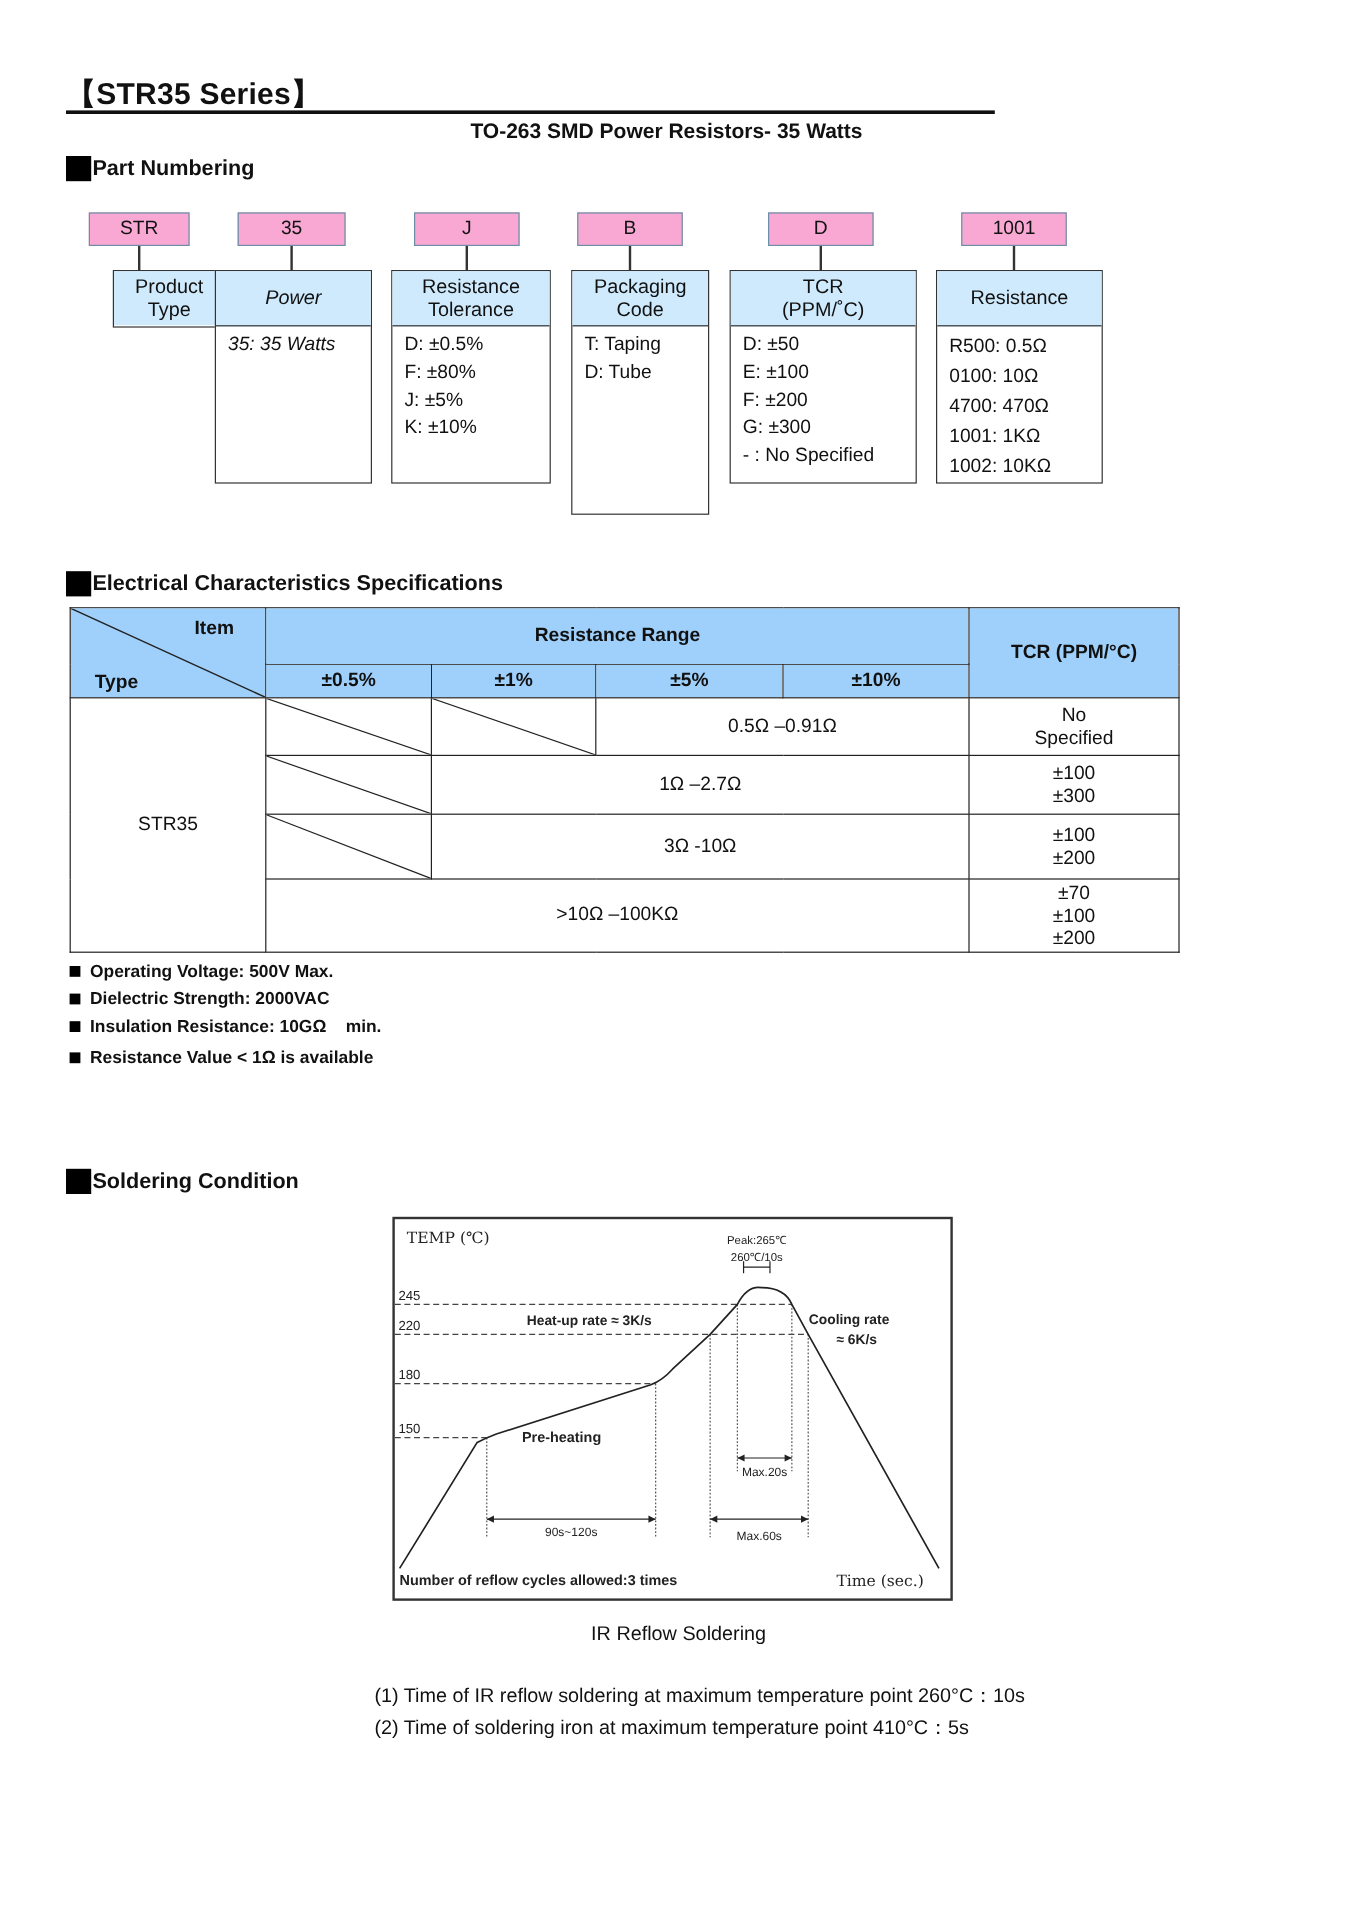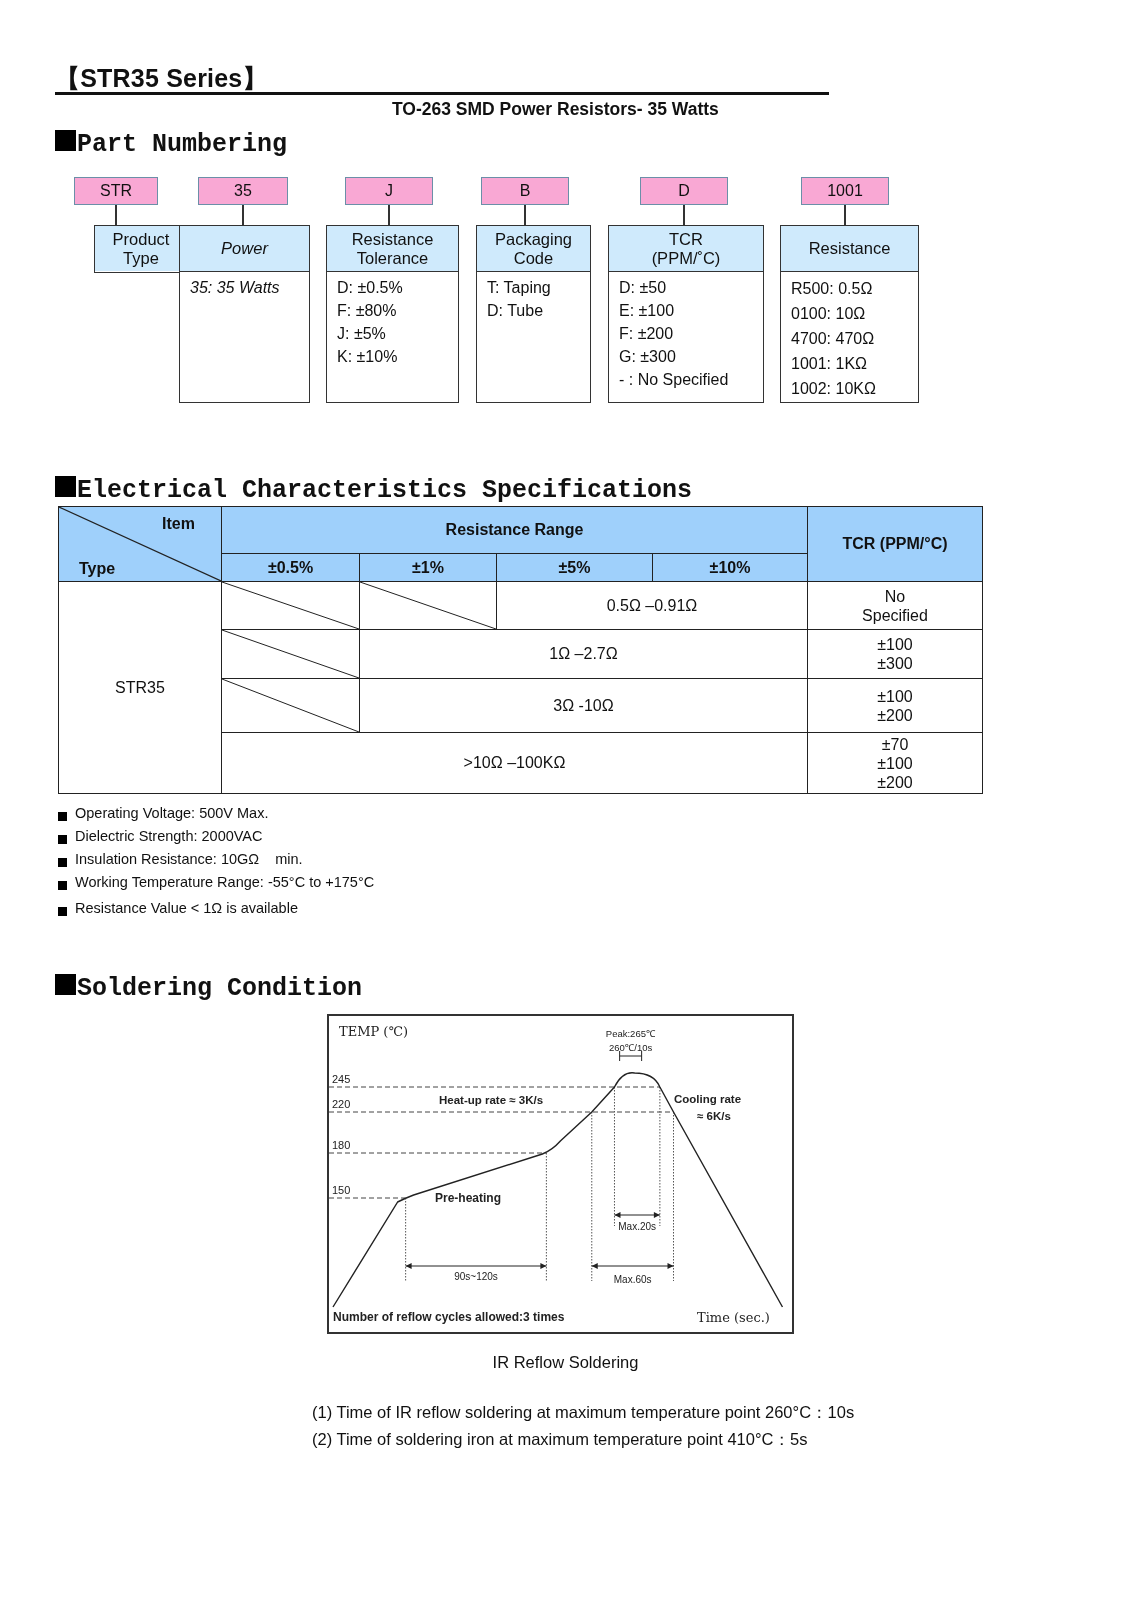--- a/index.html
+++ b/index.html
@@ -1,36 +1,36 @@
 <!DOCTYPE html>
 <html><head>
 <meta charset="utf-8">
 <style>
   html, body { margin: 0; padding: 0; background: #ffffff; }
   body { width: 1131px; height: 1600px; position: relative; font-family: "Liberation Sans", sans-serif; color: #111; overflow: hidden; }
   .abs { position: absolute; }
   .series-title { left: 55px; top: 62px; font-size: 25px; font-weight: bold; letter-spacing: 0.2px; }
   .title-rule { left: 55px; top: 92px; width: 774px; height: 3px; background: #111; }
   .subtitle { left: 392px; top: 99px; font-size: 17.5px; font-weight: bold; }
-  .section-h { font-size: 25px; font-weight: bold; display: flex; align-items: flex-start; font-family: Liberation Mono, monospace; }
+  .section-h { font-size: 18px; font-weight: bold; display: flex; align-items: flex-end; }
   .section-h .sq { display: inline-block; width: 21px; height: 21px; background: #000; margin-right: 1px; }
   
   .code-box { position: absolute; height: 28px; background: #f9a8d4; border: 1px solid #6b8fa8; box-sizing: border-box; text-align: center; font-size: 16px; line-height: 26px; }
   .stem { position: absolute; width: 1.5px; background: #333; }
   .pn-box { position: absolute; border: 1.5px solid #333; box-sizing: border-box; background: #fff; }
   .pn-head { background: #cfeafc; border-bottom: 1.5px solid #333; height: 45px; display: flex; align-items: center; justify-content: center; text-align: center; font-size: 16.5px; line-height: 19px; }
   .pn-body { padding: 4px 10px; font-size: 16px; line-height: 23px; }
   .pn-body div { white-space: nowrap; }
   
   .spec { position: absolute; left: 58px; top: 506px; border-collapse: collapse; }
   .spec td { border: 1.5px solid #222; padding: 0; text-align: center; font-size: 16px; position: relative; }
   .spec .hd { background: #9fd0fb; font-weight: bold; }
   .diag { position: absolute; left: 0; top: 0; width: 100%; height: 100%; }
   .bullets { left: 58px; top: 798px; font-size: 14.5px; }
-  .bullets .b { display: flex; align-items: flex-end; height: 23px; }
+  .bullets .b { display: flex; align-items: center; height: 23px; font-weight: bold; }
   .bullets .bsq { width: 9px; height: 9px; background: #000; margin-right: 8px; display: inline-block; }
   .chart-wrap { left: 327px; top: 1014px; width: 467px; height: 320px; border: 2px solid #333; box-sizing: border-box; }
   .caption { left: 0; width: 1131px; top: 1353px; text-align: center; font-size: 16.5px; }
   .note { left: 312px; font-size: 16.5px; margin-top: 18px; }
 </style>
 </head>
 <body>
 
 <div class="abs series-title">【STR35 Series】</div>
 <div class="abs title-rule"></div>
@@ -79,21 +79,21 @@
           <div>Tolerance</div>
         </div>
       </div>
       <div class="pn-body">
         <div>D: ±0.5%</div>
         <div>F: ±80%</div>
         <div>J: ±5%</div>
         <div>K: ±10%</div>
       </div>
     </div>
-    <div class="pn-box" style="left: 476px; top: 225px; width: 115px; height: 178px;">
+    <div class="pn-box" style="left: 476px; top: 225px; width: 115px; height: 204px;">
       <div class="pn-head">
         <div>
           <div>Packaging</div>
           <div>Code</div>
         </div>
       </div>
       <div class="pn-body">
         <div>T: Taping</div>
         <div>D: Tube</div>
       </div>
@@ -219,24 +219,20 @@
       <span class="bsq"></span>
       <span>Operating Voltage: 500V Max.</span>
     </div>
   <div class="b">
       <span class="bsq"></span>
       <span>Dielectric Strength: 2000VAC</span>
     </div>
   <div class="b">
       <span class="bsq"></span>
       <span style="white-space:pre;">Insulation Resistance: 10GΩ    min.</span>
-    </div>
-  <div class="b">
-      <span class="bsq"></span>
-      <span>Working Temperature Range: -55°C to +175°C</span>
     </div>
   <div class="b" style="margin-top:3px;">
       <span class="bsq"></span>
       <span>Resistance Value &lt; 1Ω is available</span>
     </div>
 </div>
 
 <div class="abs section-h" style="left:55px; top:974px;">
   <span class="sq"></span>
   <span>Soldering Condition</span>

